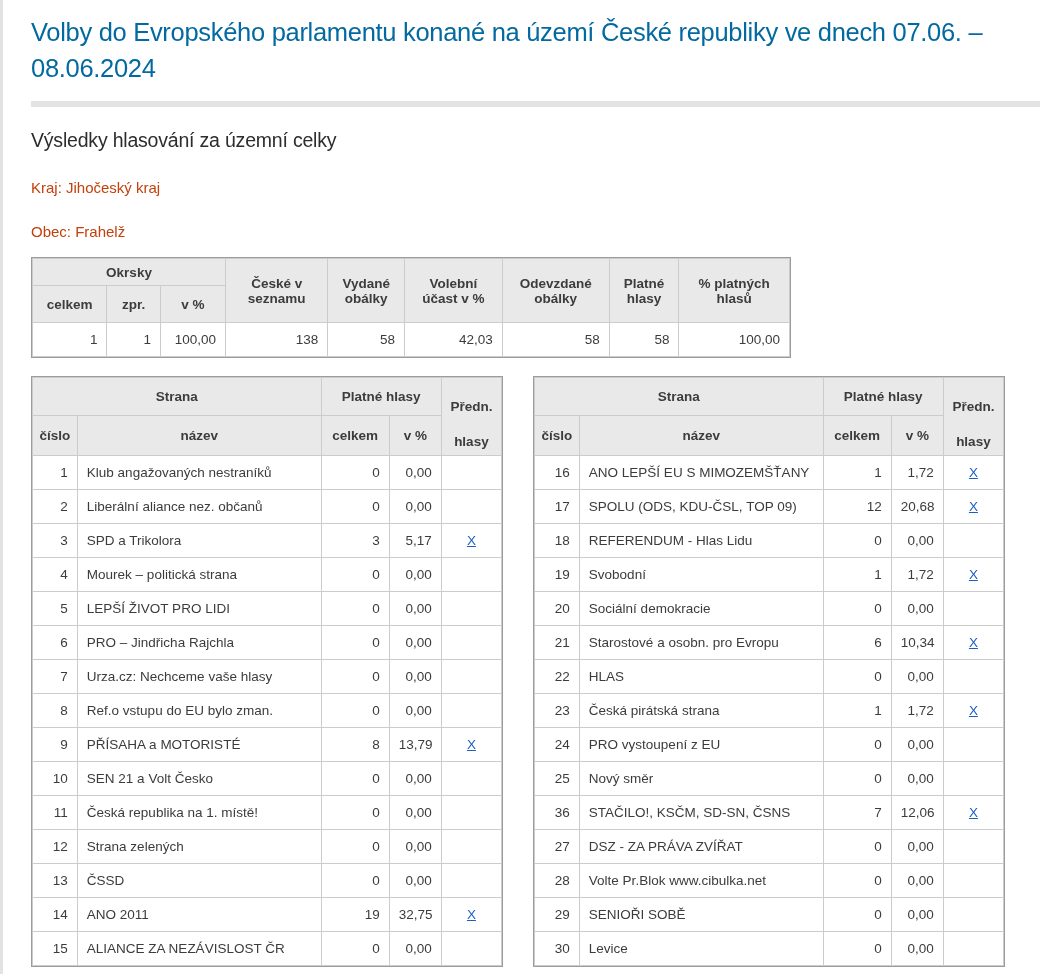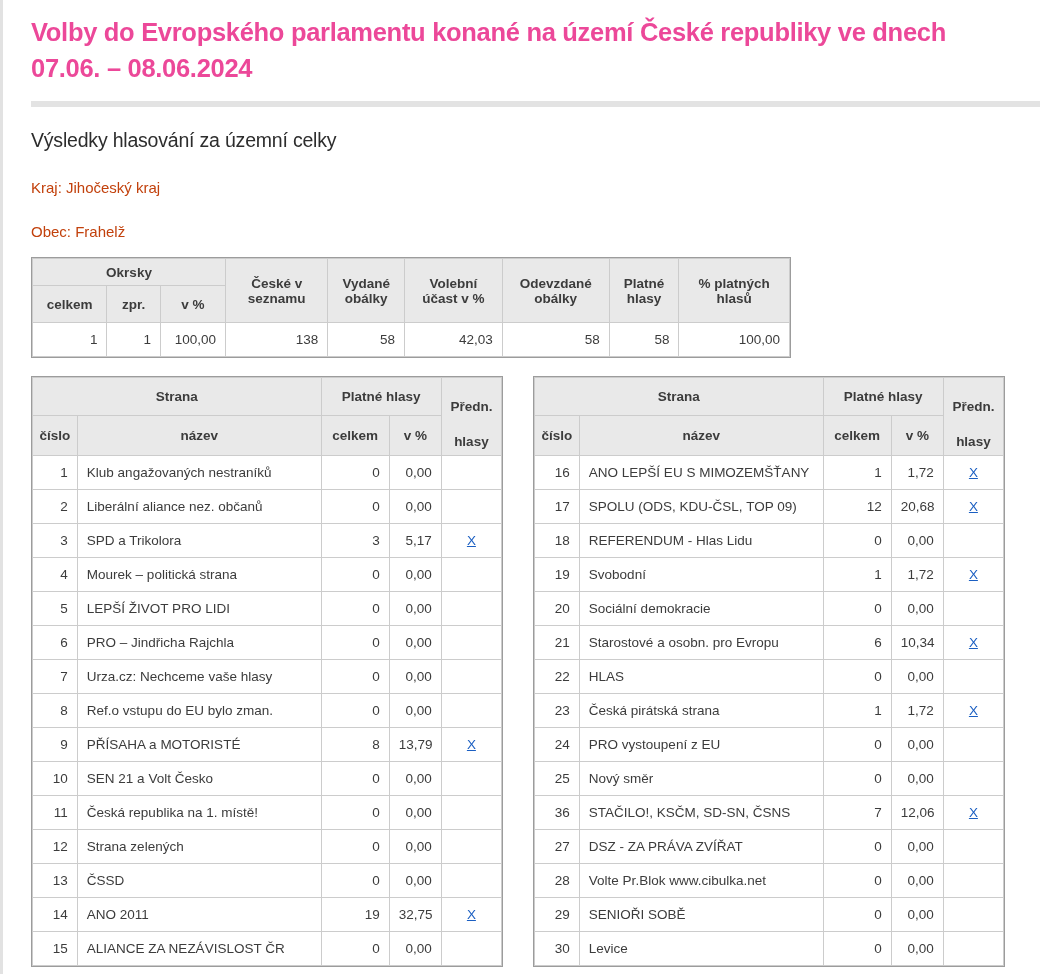--- a/index.html
+++ b/index.html
@@ -4,22 +4,22 @@
 <style>
   html,body { margin:0; padding:0; background:#ffffff; }
   body { font-family:"Liberation Sans","DejaVu Sans",sans-serif; color:#3c3c3c; }
   .page { position:relative; width:1047px; min-height:974px; background:#fff; overflow:hidden; }
   .edge-strip-left { position:absolute; left:0; top:0; width:3px; height:100%; background:#e2e2e2; }
   .content { padding-left:31px; padding-right:0; }
 
   .page-title {
     margin:14px 40px 0 0;
     max-width:960px;
-    font-size:25.5px; font-weight:bold; line-height:1.42;
-    color:#ec4899; letter-spacing:-0.3px;
+    font-size:25.5px; font-weight:normal; line-height:1.42;
+    color:#0369a1; letter-spacing:-0.3px;
   }
   .title-divider { height:6px; background:#e3e3e3; margin:15px 7px 0 0; }
 
   .section-title { margin:22px 0 8px; font-size:19.5px; font-weight:400; color:#2d2d2d; letter-spacing:-0.2px; }
   .meta-line { margin:27px 0 0; font-size:15px; color:#c2410c; }
 
   .tframe { display:inline-block; border:1px solid #9c9c9c; background:#fff; vertical-align:top; }
   table { border-collapse:collapse; table-layout:fixed; }
   th, td { border:1px solid #cccccc; font-size:13.5px; color:#3c3c3c; overflow:hidden; white-space:nowrap; }
   th { background:#e9e9e9; font-weight:bold; text-align:center; padding:4px 6px; }

